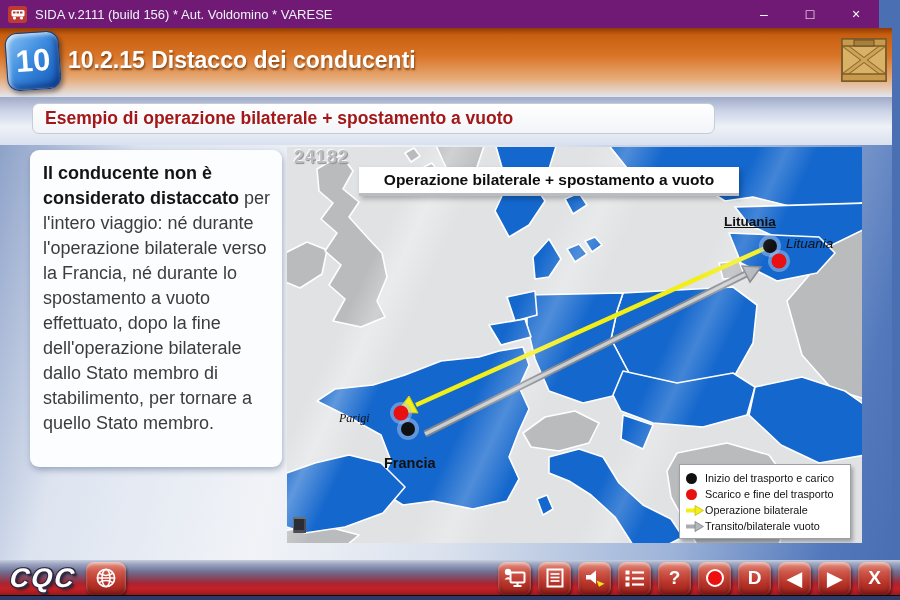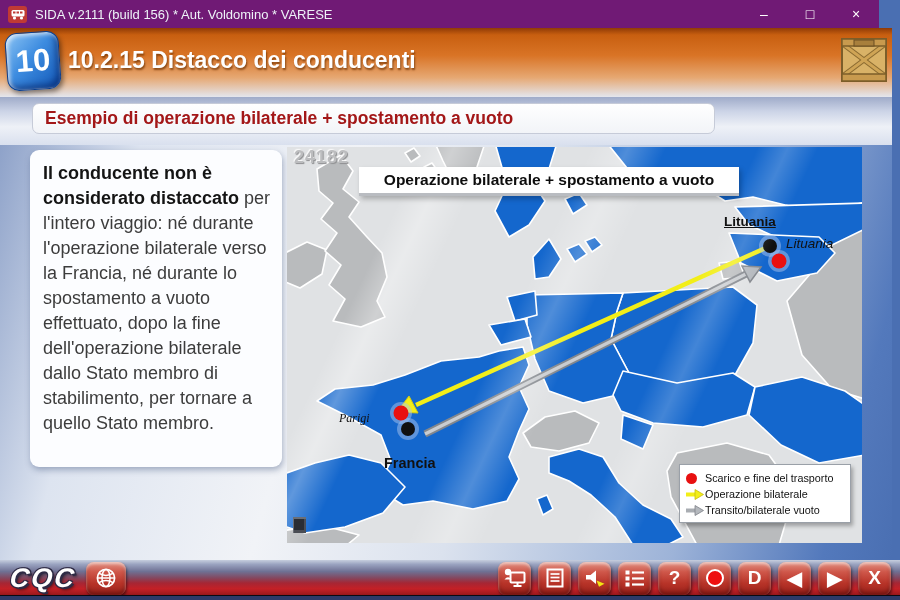--- a/index.html
+++ b/index.html
@@ -202,20 +202,26 @@
       <span class="watermark">24182</span>
       <div class="map-title">Operazione bilaterale + spostamento a vuoto</div>
       <span class="lbl lituania">Lituania</span>
       <span class="lbl vilnius">Lituania</span>
       <span class="lbl parigi">Parigi</span>
       <span class="lbl francia">Francia</span>
 
       <div class="legend">
         <div class="legend-row">
           <span class="sym">
+              <span class="dot black"></span>
+            </span>
+          <span>Inizio del trasporto e carico</span>
+        </div>
+        <div class="legend-row">
+          <span class="sym">
               <span class="dot red"></span>
             </span>
           <span>Scarico e fine del trasporto</span>
         </div>
         <div class="legend-row">
           <span class="sym">
             <svg width="18" height="11" viewBox="0 0 18 11">
               <line x1="0" y1="5.5" x2="9" y2="5.5" stroke="#f2ee18" stroke-width="4"></line>
               <polygon points="9,0.5 17.5,5.5 9,10.5" fill="#f2ee18" stroke="#c8bb10" stroke-width="0.8"></polygon>
             </svg>

